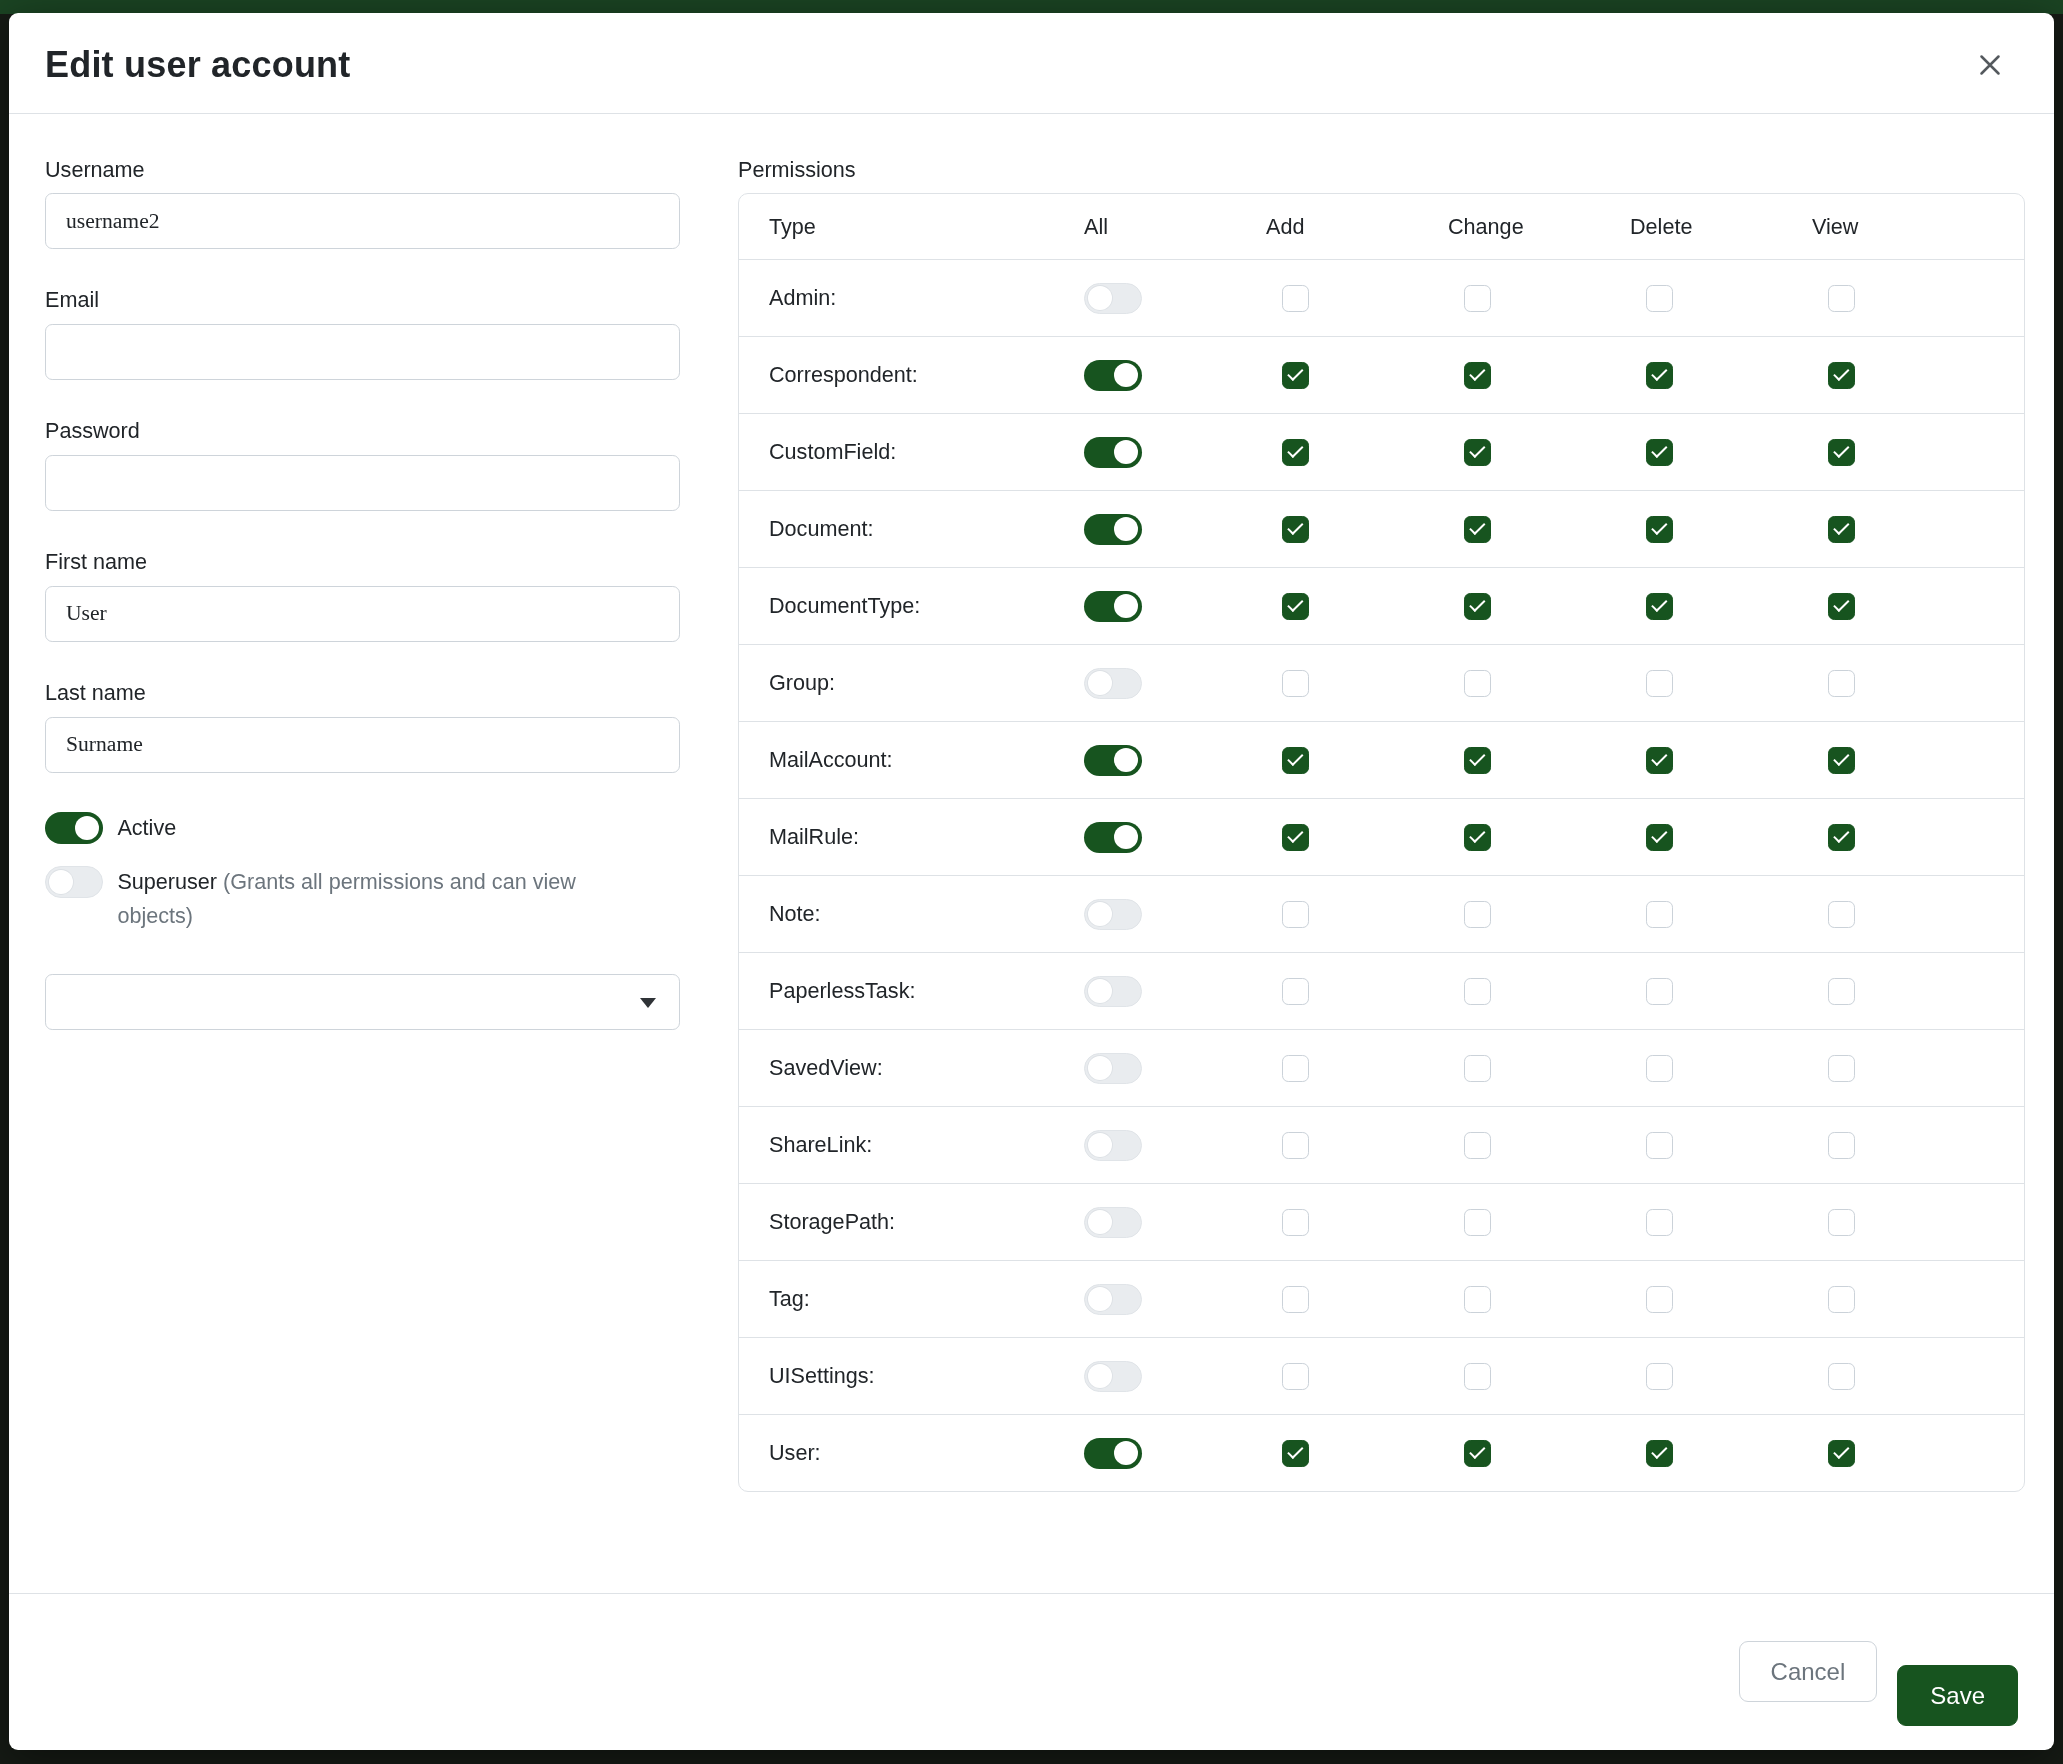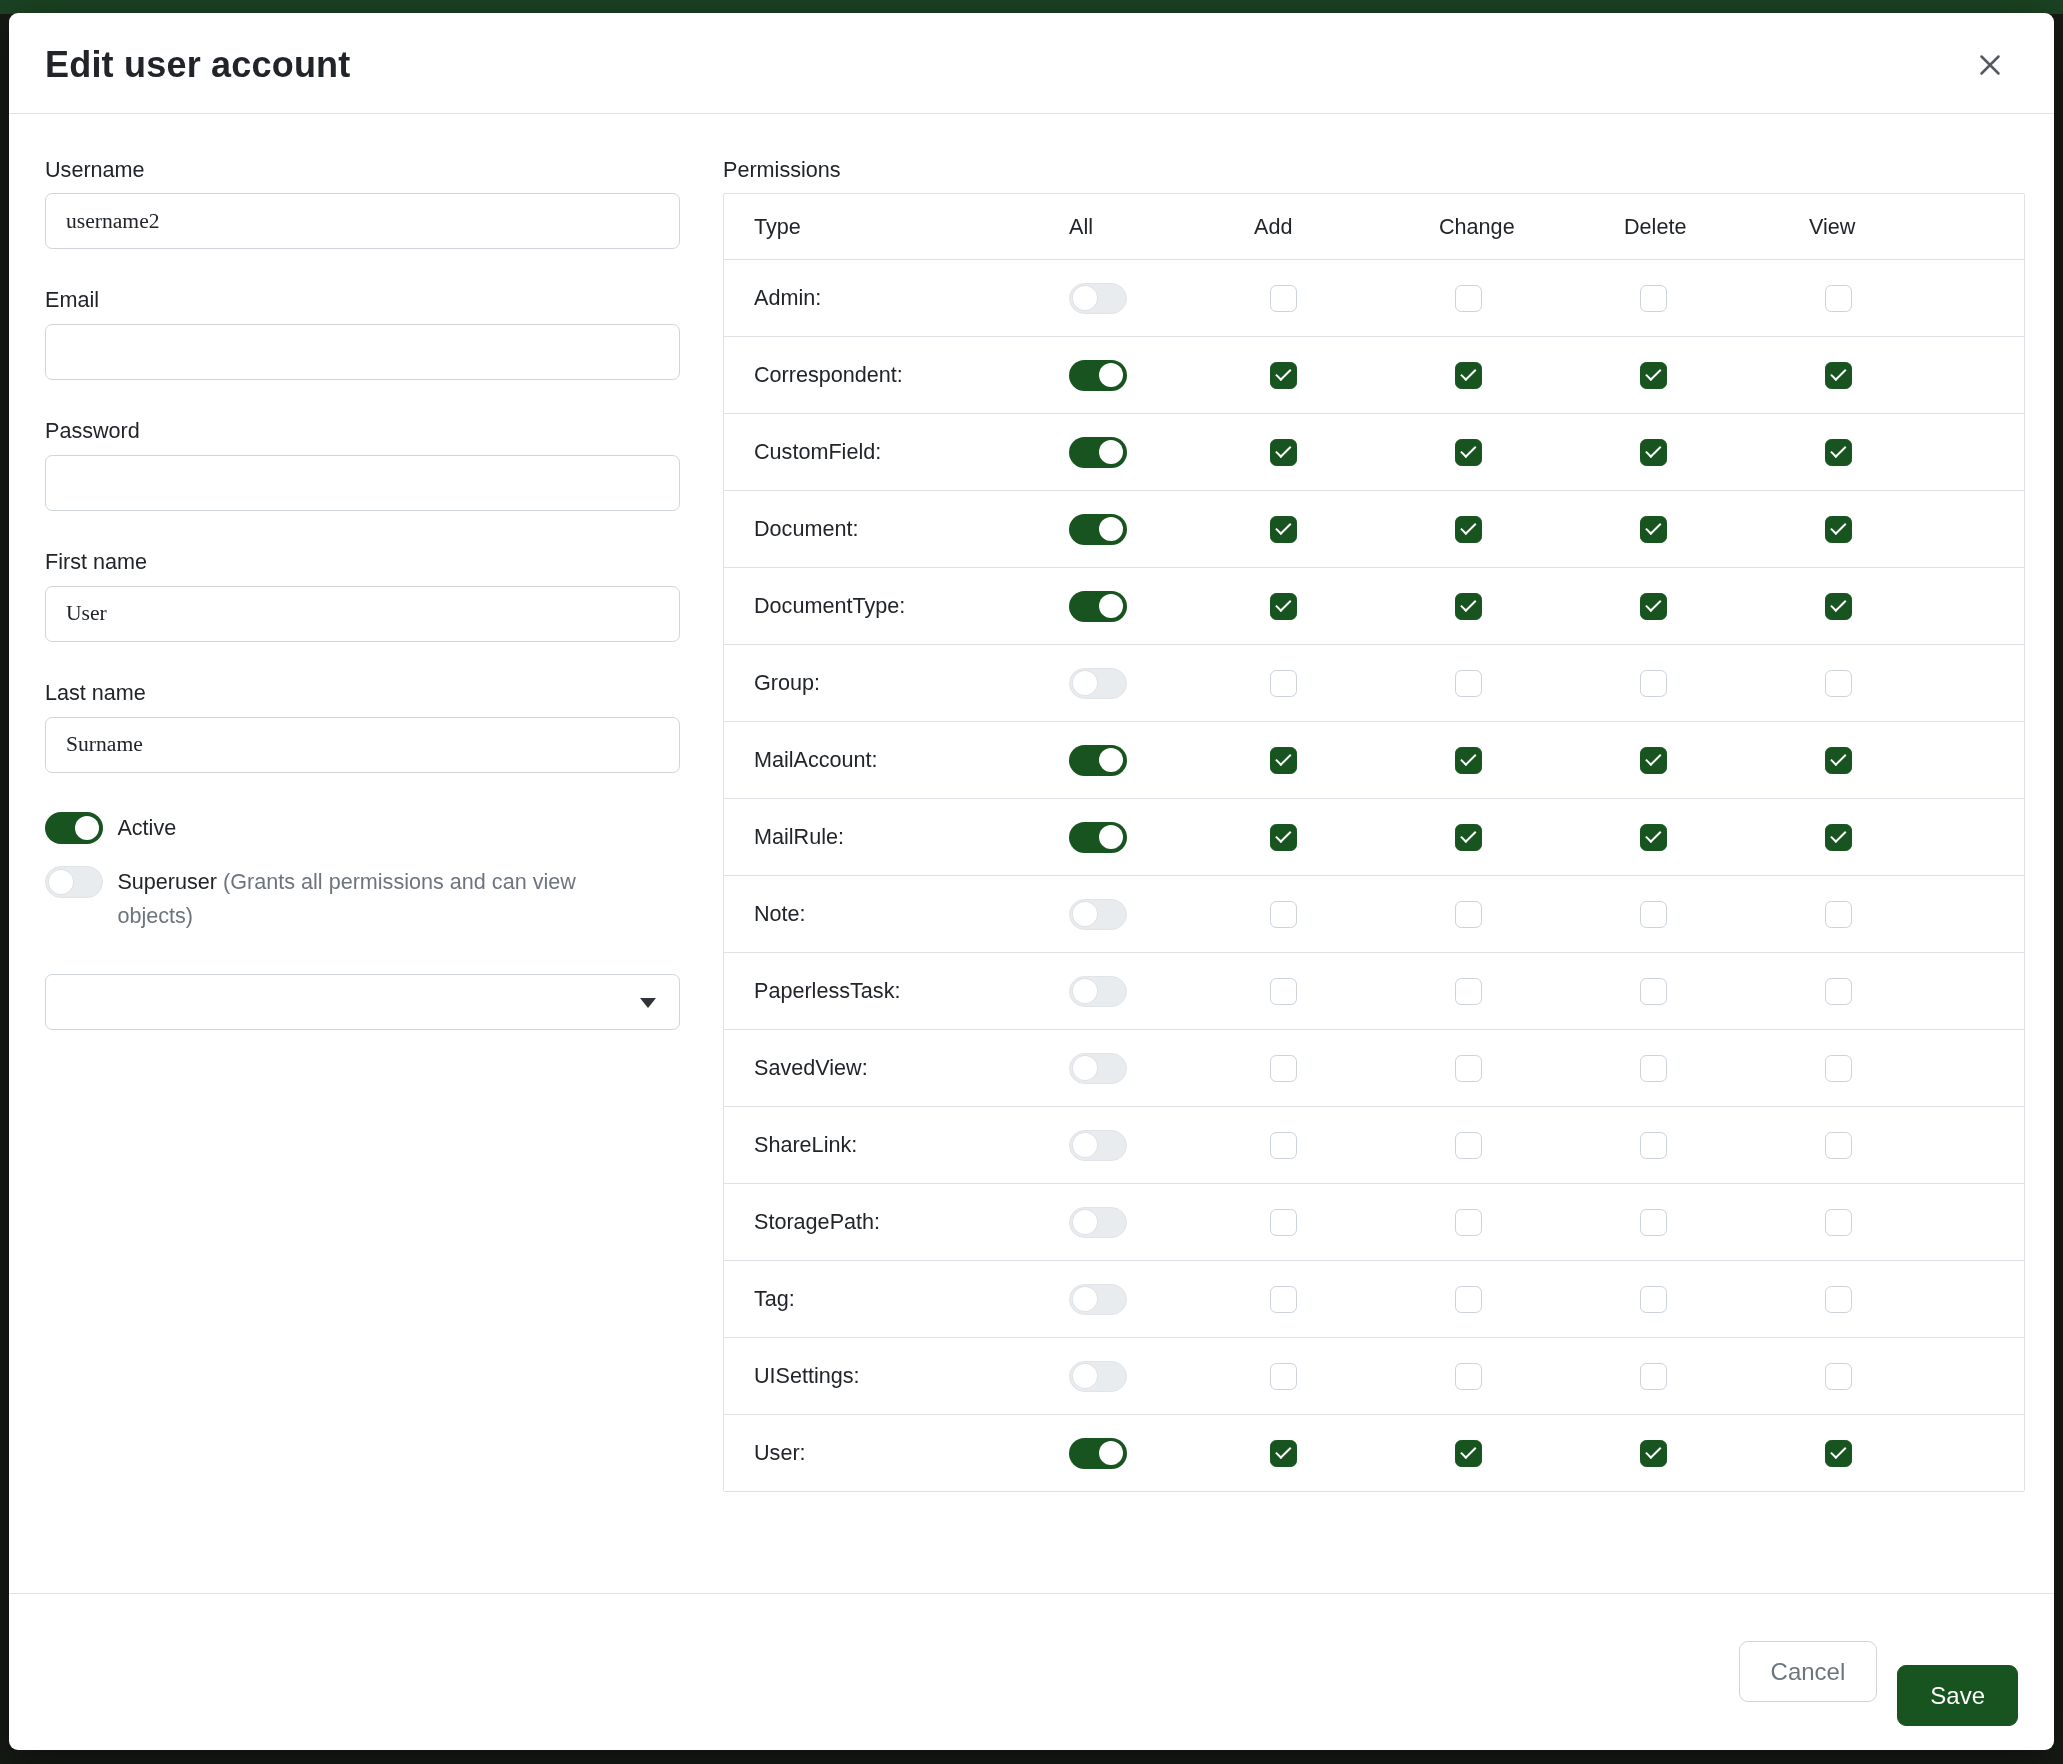--- a/index.html
+++ b/index.html
@@ -38,20 +38,21 @@
   .close-btn {
     background: none; border: none; padding: 3.6px; cursor: pointer;
     line-height: 0;
   }
   
   .modal-body {
     flex: 1 1 auto;
     display: flex;
     padding: 43px 29px 0 36px;
     overflow: hidden;
+    gap: 15px;
   }
   .left-col { width: 635px; flex: 0 0 auto; }
   .right-col { flex: 1 1 auto; margin-left: 43px; }
 
   .field { margin-bottom: 38px; }
   .field label, .section-label {
     display: block;
     font-size: 21.6px; color: #212529;
     margin-bottom: 10.8px;
   }
@@ -102,21 +103,21 @@
     position: absolute; right: 23.4px; top: 23.4px;
     width: 0; height: 0;
     border-left: 8px solid transparent;
     border-right: 8px solid transparent;
     border-top: 10px solid #2f3337;
   }
 
   
   .perm-table {
     border: 0.9px solid #dee2e6;
-    border-radius: 2px;
+    border-radius: 10px;
   }
   .perm-row {
     display: grid;
     grid-template-columns: 315px repeat(5, 1fr);
     align-items: center;
     padding: 0 30px;
     height: 77px;
     border-top: 0.9px solid #dee2e6;
     font-size: 21.6px;
   }

